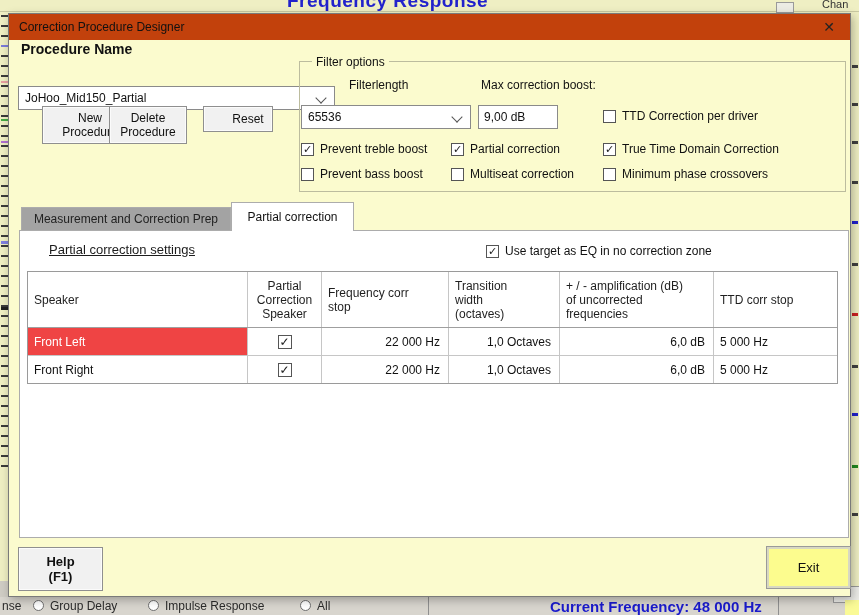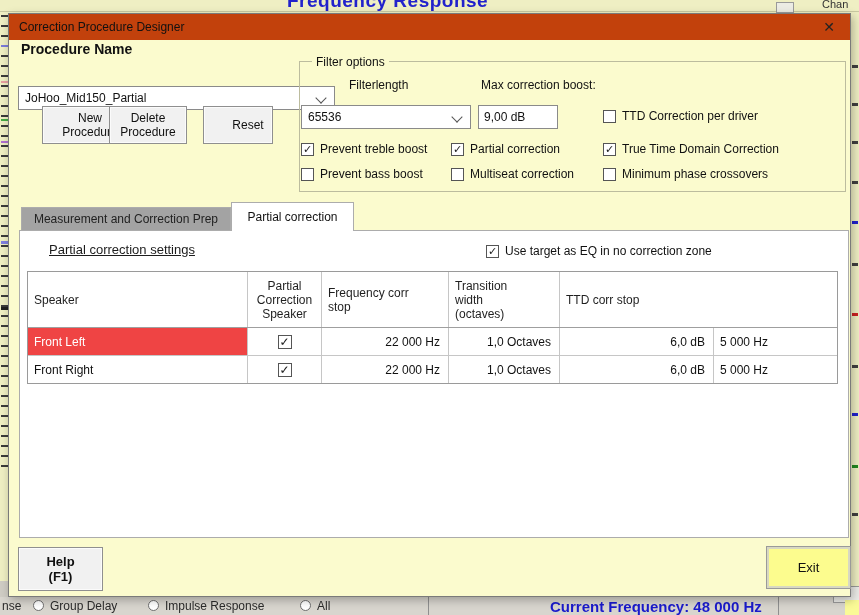--- a/index.html
+++ b/index.html
@@ -39,21 +39,21 @@
   
   .proc-heading{position:absolute;left:12px;top:27px;font-size:14px;font-weight:bold;}
   .combo{position:absolute;background:#fff;border:1px solid #8a8a8a;font-size:12px;box-sizing:border-box;}
   .combo .val{position:absolute;left:6px;top:4px;}
   .chev{position:absolute;right:9px;top:7px;width:7px;height:7px;border-right:1.6px solid #555;border-bottom:1.6px solid #555;transform:rotate(45deg);}
   #proc-combo{left:9px;top:72px;width:317px;height:24px;}
   .winbtn{position:absolute;background:#F1F1F1;border:1px solid #8f8f8f;box-shadow:inset 0 0 0 1px #fbfbfb;
     font-size:12px;color:#111;display:flex;align-items:center;justify-content:center;text-align:center;box-sizing:border-box;}
   #btn-new{left:10px;top:92px;width:96px;height:38px;margin-left:23px;}
   #btn-delete{left:100px;top:92px;width:78px;height:38px;}
-  #btn-reset{left:194px;top:92px;width:70px;height:38px;padding-left:20px;}
+  #btn-reset{left:194px;top:92px;width:70px;height:26px;padding-left:20px;}
   
   .groupbox{position:absolute;left:290px;top:47px;width:547px;height:131px;border:1px solid #BCBC9E;box-sizing:border-box;}
   .legend{position:absolute;left:303px;top:41px;font-size:12px;background:#FBFBCE;padding:0 4px;}
   .flabel{position:absolute;font-size:12px;}
   #lbl-filterlength{left:340px;top:64px;}
   #combo-filterlength{left:292px;top:91px;width:170px;height:24px;}
   #lbl-maxboost{left:472px;top:64px;}
   .textbox{position:absolute;background:#fff;border:1px solid #8a8a8a;font-size:12px;padding:0 5px;box-sizing:border-box;
     font-family:"Liberation Sans",sans-serif;color:#111;}
   #input-maxboost{left:469px;top:91px;width:80px;height:24px;}
@@ -213,20 +213,23 @@
     <div class="thead">
       <div class="th w0">Speaker</div>
       <div class="th w1 th-center pre">Partial
 Correction
 Speaker</div>
       <div class="th w2 pre">Frequency corr
 stop</div>
       <div class="th w3 pre">Transition
 width
 (octaves)</div>
+      <div class="th w4 pre">+ / - amplification (dB)
+of uncorrected
+frequencies</div>
       <div class="th w5">TTD corr stop</div>
     </div>
     <div class="trow">
       <div class="td td-speaker w0 selected">Front Left</div>
       <div class="td td-check w1">
         <span class="cb row-cb checked">✓</span>
       </div>
       <div class="td td-num w2">22 000 Hz</div>
       <div class="td td-num w3">1,0 Octaves</div>
       <div class="td td-num w4">6,0 dB</div>

